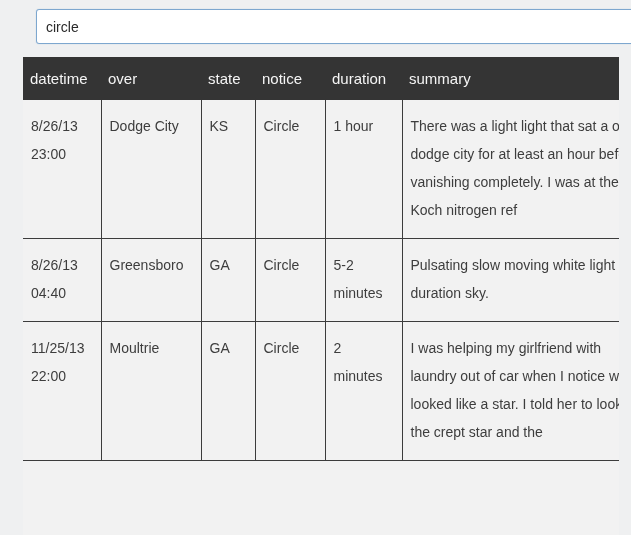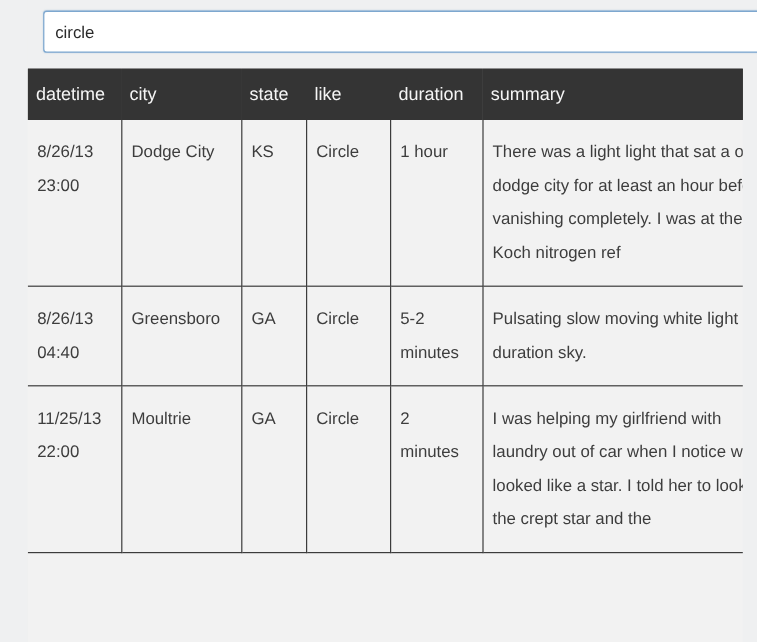--- a/index.html
+++ b/index.html
@@ -124,23 +124,23 @@
         <col class="c-datetime">
         <col class="c-city">
         <col class="c-state">
         <col class="c-shape">
         <col class="c-duration">
         <col class="c-summary">
       </colgroup>
       <thead>
         <tr>
           <th>datetime</th>
-          <th>city</th>
+          <th>over</th>
           <th>state</th>
-          <th>like</th>
+          <th>notice</th>
           <th>duration</th>
           <th>summary</th>
         </tr>
       </thead>
       <tbody>
 
 
 
         <tr>
           <td class="col-datetime">

